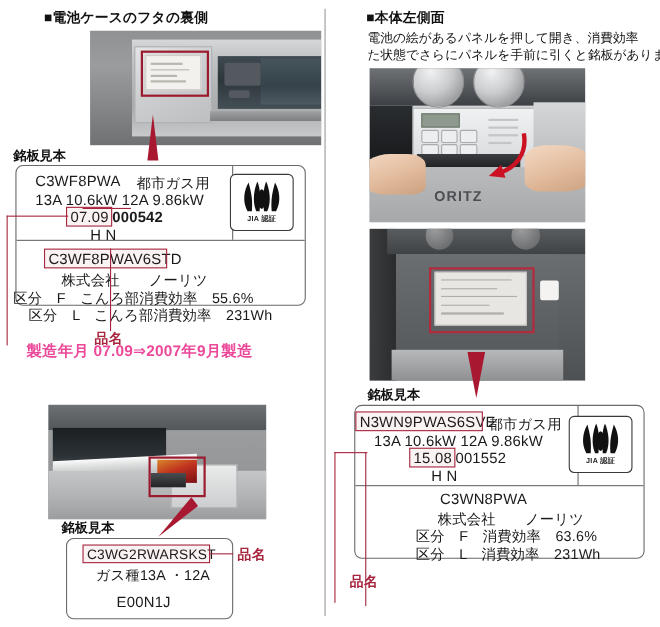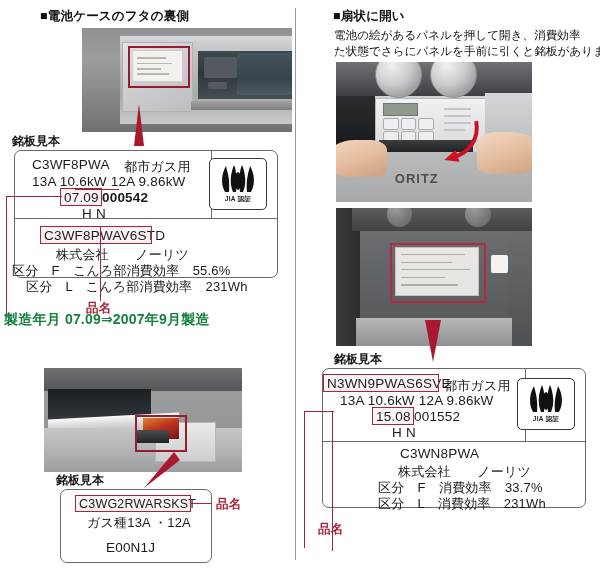--- a/index.html
+++ b/index.html
@@ -158,22 +158,22 @@
 
   
   .ann-line{position:absolute;background:#a6253c;}
   .ann-v{width:1.2px;}
   .ann-h{height:1.2px;}
   .ann-label{
     position:absolute;color:#a6253c;font-size:12.5px;font-weight:bold;
     white-space:nowrap;letter-spacing:.3px;
   }
   .bottom-note{
-    position:absolute;color:#15803d;font-size:14px;font-weight:bold;
-    white-space:nowrap;letter-spacing:.2px;
+    position:absolute;color:#ec4899;font-size:14px;font-weight:bold;
+    white-space:nowrap;letter-spacing:.2px;margin-left:20px;
   }
   .wedge{position:absolute;}
 </style>
 </head>
 <body>
 
 <div id="root">
 
   <div class="col-divider"></div>
 
@@ -261,21 +261,21 @@
   <div class="mini-label" style="left:56px;top:472px;">銘板見本</div>
 
   <div class="np" style="left:60px;top:489px;width:152px;height:74px;"></div>
   <div class="np-txt sm" style="left:79px;top:497px;">C3WG2RWARSKST</div>
   <div class="hl" style="left:75px;top:495px;width:116px;height:17px;"></div>
   <div class="ann-line ann-h" style="left:191px;top:503px;width:21px;"></div>
   <div class="ann-label" style="left:216px;top:496px;">品名</div>
   <div class="np-txt jp" style="left:87px;top:514px;">ガス種13A ・12A</div>
   <div class="np-txt" style="left:106px;top:540px;">E00N1J</div>
 
-  <div class="sec-head" style="left:333px;top:8px;">■扇状に開い</div>
+  <div class="sec-head" style="left:333px;top:8px;">■本体左側面</div>
 
   <div class="desc" style="left:334px;top:27px;">電池の絵があるパネルを押して開き、消費効率</div>
   <div class="desc" style="left:334px;top:43px;">た状態でさらにパネルを手前に引くと銘板があります。</div>
 
   <div class="photo ph3" style="left:336px;top:62px;width:196px;height:140px;">
     <div class="bg"></div>
     <div class="topdark"></div>
     <div class="knob" style="left:20%;top:-8%;"></div>
     <div class="knob" style="left:48%;top:-8%;"></div>
     <div class="panelblk"></div>
@@ -348,21 +348,21 @@
       <path d="M32 28 C37 19 35 9 31 2 C29 10 27 16 28 28 Z" fill="#111"></path>
       <path d="M14 28 C10 19 12 8 15 1 C18 8 18 18 17 28 Z" fill="#111"></path>
       <path d="M24 28 C28 19 26 8 23 1 C20 8 20 18 21 28 Z" fill="#111"></path>
       <ellipse cx="19" cy="17" rx="3.4" ry="9" fill="#111"></ellipse>
     </svg>
     <span class="cap">JIA 認証</span>
   </div>
 
   <div class="np-txt" style="left:400px;top:446px;">C3WN8PWA</div>
   <div class="np-txt jp" style="left:398px;top:463px;">株式会社　　ノーリツ</div>
-  <div class="np-txt jp" style="left:378px;top:479px;">区分　F　消費効率　33.7%</div>
+  <div class="np-txt jp" style="left:378px;top:479px;">区分　F　消費効率　63.6%</div>
   <div class="np-txt jp" style="left:378px;top:495px;">区分　L　消費効率　231Wh</div>
 
   <div class="ann-line ann-v" style="left:332px;top:411px;height:140px;"></div>
   <div class="ann-line ann-h" style="left:304px;top:411px;width:30px;"></div>
   <div class="ann-line ann-v" style="left:304px;top:411px;height:137px;"></div>
   <div class="ann-label" style="left:318px;top:521px;">品名</div>
 
 </div>
 
 </body></html>

